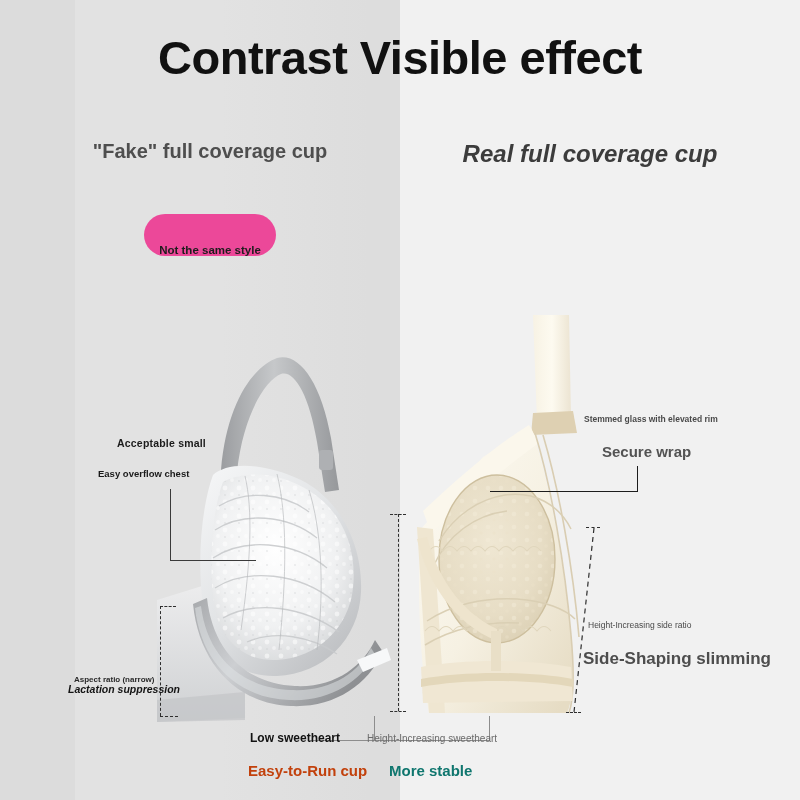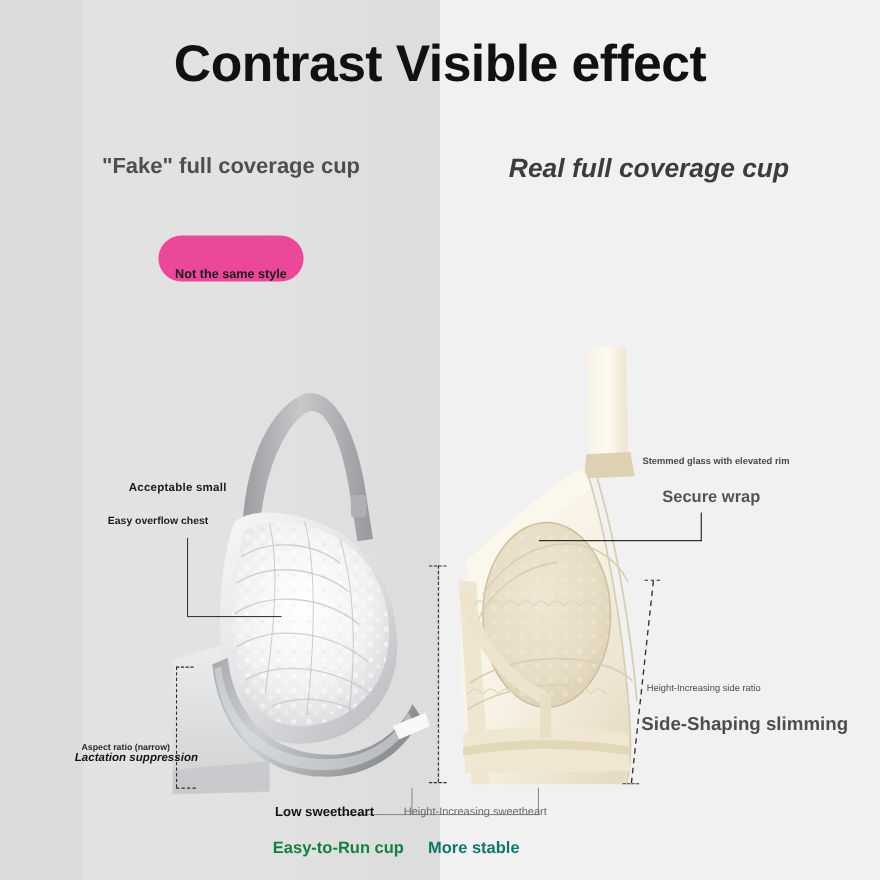--- a/index.html
+++ b/index.html
@@ -39,21 +39,21 @@
   .prod-left{position:absolute;left:95px;top:330px;width:300px;height:400px;}
   .prod-right{position:absolute;left:393px;top:315px;width:215px;height:405px;}
 
   
   .ann{position:absolute;white-space:nowrap;}
   .l-accept{left:117px;top:437px;font-size:10.5px;font-weight:bold;color:#1a1a1a;letter-spacing:.2px;}
   .l-overflow{left:98px;top:468px;font-size:9.5px;font-weight:bold;color:#1a1a1a;}
   .l-aspect{left:74px;top:628px;font-size:8px;font-weight:bold;color:#2a2a2a;margin-top:47px;}
   .l-lact{left:68px;top:683px;font-size:10.5px;font-weight:bold;color:#141414;font-style:italic;}
   .l-lowsweet{left:250px;top:731px;font-size:12px;font-weight:bold;color:#121212;}
-  .l-easyrun{left:248px;top:762px;font-size:15px;font-weight:bold;color:#15803d;}
+  .l-easyrun{left:248px;top:762px;font-size:15px;font-weight:bold;color:#c2410c;}
 
   .l-stem{left:584px;top:414px;font-size:8.5px;font-weight:bold;color:#4a4a4a;}
   .l-secure{left:602px;top:443px;font-size:15px;font-weight:bold;color:#535353;}
   .l-hside{left:588px;top:620px;font-size:8.5px;font-weight:normal;color:#4a4a4a;}
   .l-sideshape{left:583px;top:649px;font-size:17px;font-weight:bold;color:#4d4d4d;}
   .l-hsweet{left:367px;top:733px;font-size:10px;font-weight:normal;color:#6b6b6b;}
   .l-morestable{left:389px;top:762px;font-size:15px;font-weight:bold;color:#0f766e;}
 
   
   .lead{position:absolute;background:#3a3a3a;}

